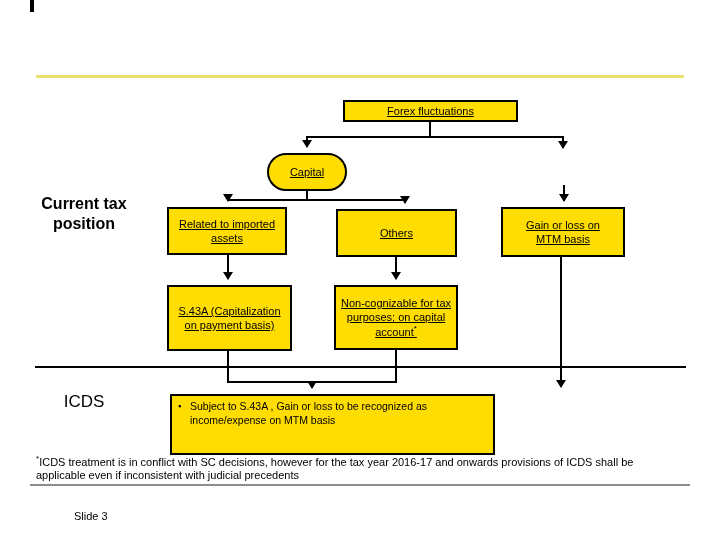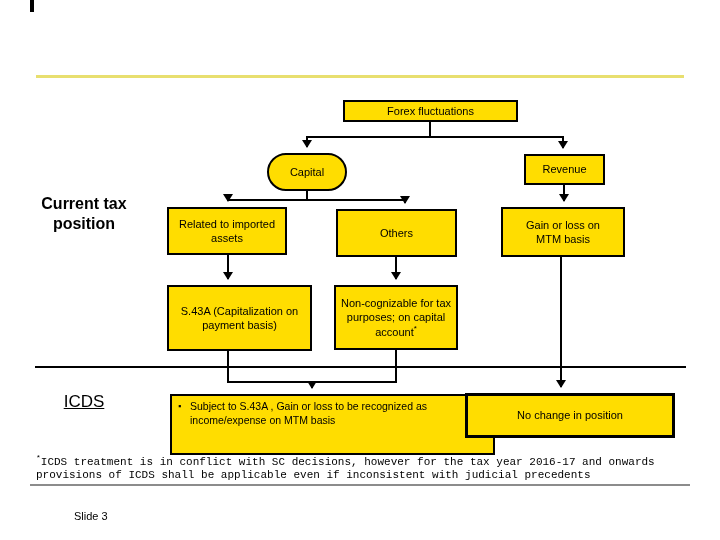--- a/index.html
+++ b/index.html
@@ -19,41 +19,41 @@
   }
   .title-rule{position:absolute;left:36px;top:75px;width:648px;height:3px;background:var(--title-rule);}
   .connectors{position:absolute;left:0;top:0;width:720px;height:540px;pointer-events:none;}
   .connectors line{stroke:#000;stroke-width:2;}
   .node{
     position:absolute;box-sizing:border-box;background:var(--box-fill);
     border:2px solid var(--box-border);
     display:flex;align-items:center;justify-content:center;
     text-align:center;font-size:11px;line-height:1.3;
   }
-  .node .node-text{display:block;width:100%;}
+  .node .node-text{display:block;width:100%;text-decoration:underline;}
   .node sup{font-size:8px;vertical-align:super;line-height:0;}
   .node.thick{border-width:3px;}
   .node.bullets{
     align-items:flex-start;justify-content:flex-start;text-align:left;
     font-size:10.5px;line-height:1.32;padding:4px 14px 2px 4px;
   }
   .node.bullets ul{list-style:none;margin:0;padding:0;}
   .node.bullets li{position:relative;padding-left:14px;margin:0 0 1px 0;}
   .node.bullets li::before{
     content:"▪";position:absolute;left:2px;top:0;font-size:9px;line-height:1.45;
   }
   .row-label{
     position:absolute;left:28px;width:112px;text-align:center;
     font-size:16px;line-height:1.25;color:#000;
   }
-  .row-label.icds{font-size:17px;text-decoration:underline;}
+  .row-label.icds{font-size:17px;}
   .hsep{position:absolute;left:35px;top:366px;width:651px;height:2px;background:#000;}
   .footnote{
     position:absolute;left:36px;top:456px;width:620px;
-    font-size:11px;line-height:1.18;color:#000;font-family:Liberation Mono, monospace;
+    font-size:11px;line-height:1.18;color:#000;
   }
   .footnote sup{font-size:8px;line-height:0;}
   .footer-rule{position:absolute;left:30px;top:484px;width:660px;height:2px;background:#8c8c8c;}
   .slide-number{position:absolute;left:74px;top:501px;font-size:11px;color:#000;margin-top:9px;}
 </style>
 </head>
 <body>
 
 <div class="slide">
 
@@ -86,59 +86,53 @@
   </svg>
 
   <div class="node" style="left:343px;top:100px;width:175px;height:22px;">
     <span class="node-text">Forex fluctuations</span>
   </div>
 
   <div class="node" style="left:267px;top:153px;width:80px;height:38px;border-radius:19px;">
     <span class="node-text">Capital</span>
   </div>
 
-  <div class="node" style="left:524px;top:154px;width:81px;height:31px;">
-    <span class="node-text">Revenue</span>
-  </div>
 
   <div class="row-label" style="top:194px;font-weight:bold;">Current tax position</div>
 
   <div class="node" style="left:167px;top:207px;width:120px;height:48px;padding:8px 10px;">
     <span class="node-text">Related to imported assets</span>
   </div>
 
   <div class="node" style="left:336px;top:209px;width:121px;height:48px;">
     <span class="node-text">Others</span>
   </div>
 
   <div class="node" style="left:501px;top:207px;width:124px;height:50px;padding:0 11px;">
     <span class="node-text">Gain or loss on MTM basis</span>
   </div>
 
-  <div class="node" style="left:167px;top:285px;width:145px;height:66px;padding:0 9px;">
+  <div class="node" style="left:167px;top:285px;width:125px;height:66px;padding:0 9px;">
     <span class="node-text">S.43A (Capitalization on payment basis)</span>
   </div>
 
   <div class="node" style="left:334px;top:285px;width:124px;height:65px;padding:0 1px;">
     <span class="node-text"><span>Non-cognizable for tax purposes; on capital account</span><sup>*</sup></span>
   </div>
 
   <div class="hsep"></div>
 
   <div class="row-label icds" style="top:391px;">ICDS</div>
 
   <div class="node bullets" style="left:170px;top:394px;width:325px;height:61px;">
     <ul>
       <li><span>Subject to S.43A , Gain or loss to be recognized as income/expense on MTM basis</span></li>
     </ul>
   </div>
 
-  <div class="node thick" style="left:465px;top:393px;width:210px;height:45px;">
-    <span class="node-text">No change in position</span>
-  </div>
 
   <div class="footnote"><sup>*</sup><span>ICDS treatment is in conflict with SC decisions, however for the tax year 2016-17 and onwards provisions of ICDS shall be applicable even if inconsistent with judicial precedents</span></div>
 
   <div class="footer-rule"></div>
 
   <div class="slide-number">Slide 3</div>
 
 </div>
 
 </body></html>

